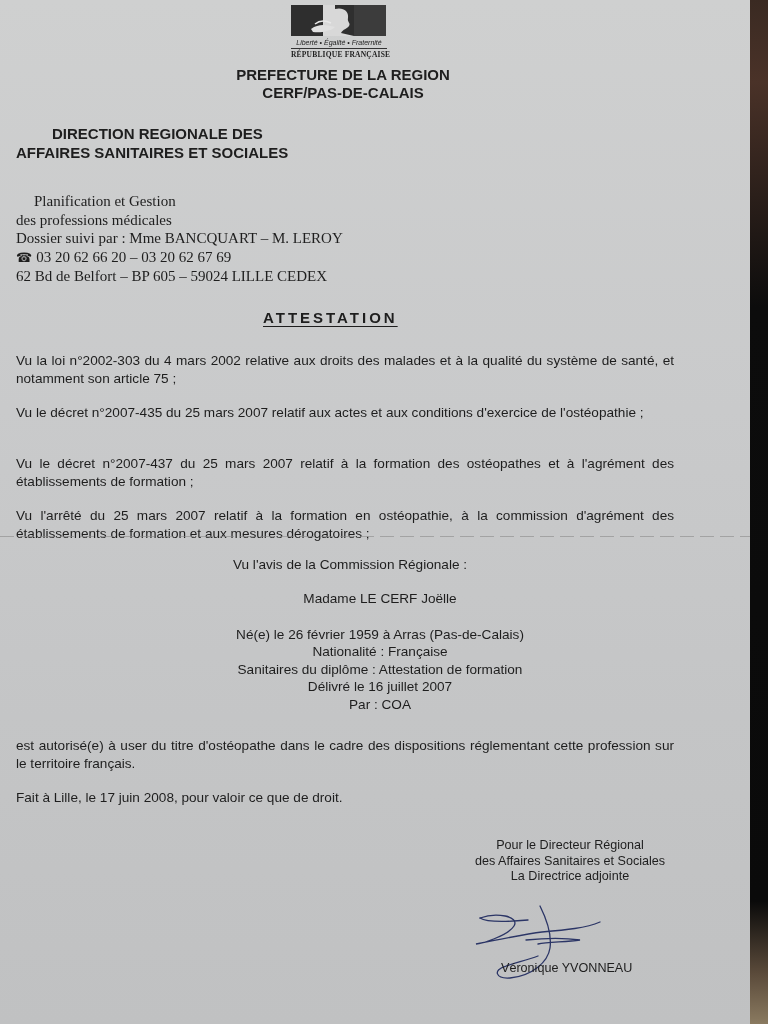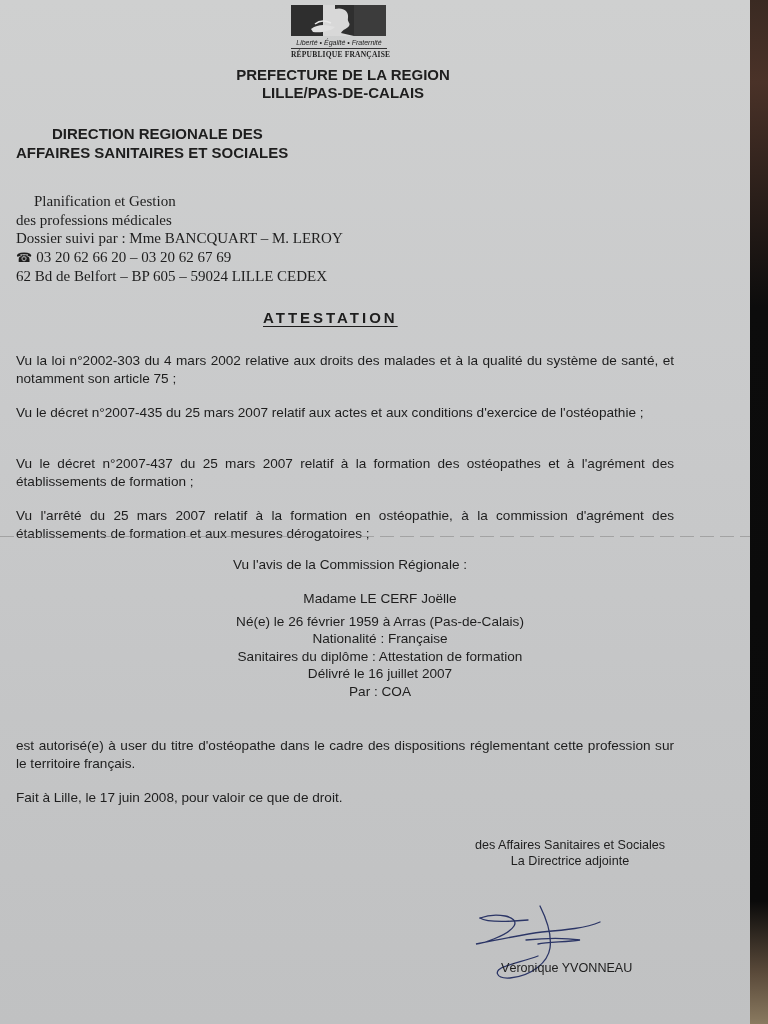--- a/index.html
+++ b/index.html
@@ -64,21 +64,21 @@
         <path d="M20 24 C28 18 36 20 44 22 C40 26 30 28 22 27 Z" fill="#e0e0e0"></path>
         <path d="M24 19 C30 14 36 16 40 18" stroke="#e8e8e8" stroke-width="1.5" fill="none"></path>
       </svg>
     </div>
     <div class="motto">Liberté • Égalité • Fraternité</div>
     <div class="rf">RÉPUBLIQUE FRANÇAISE</div>
   </div>
 
   <div class="prefecture">
     <div>PREFECTURE DE LA REGION</div>
-    <div>LILLE/PAS-DE-CALAIS</div>
+    <div>CERF/PAS-DE-CALAIS</div>
   </div>
 
   <div class="direction">
     <div class="l1">DIRECTION REGIONALE DES</div>
     <div>AFFAIRES SANITAIRES ET SOCIALES</div>
   </div>
 
   <div class="service">
     <div class="l1">Planification et Gestion</div>
     <div>des professions médicales</div>
@@ -93,31 +93,32 @@
   <div class="para" style="top:404px">Vu le décret n°2007-435 du 25 mars 2007 relatif aux actes et aux conditions d'exercice de l'ostéopathie ;</div>
   <div class="para" style="top:455px">Vu le décret n°2007-437 du 25 mars 2007 relatif à la formation des ostéopathes et à l'agrément des établissements de formation ;</div>
   <div class="para" style="top:507px">Vu l'arrêté du 25 mars 2007 relatif à la formation en ostéopathie, à la commission d'agrément des établissements de formation et aux mesures dérogatoires ;</div>
 
   <div class="fold"></div>
 
   <div class="center-block" style="top:556px; left:120px;">Vu l'avis de la Commission Régionale :</div>
 
   <div class="center-block" style="top:590px">
     <div>Madame LE CERF Joëlle</div>
-    <div style="margin-top:5px">Né(e) le 26 février 1959  à  Arras (Pas-de-Calais)</div>
+    <div style="margin-top:18px">Né(e) le 26 février 1959  à  Arras (Pas-de-Calais)</div>
     <div>Nationalité : Française</div>
     <div>Sanitaires du diplôme : Attestation de formation</div>
     <div>Délivré le  16 juillet 2007</div>
     <div>Par : COA</div>
   </div>
 
   <div class="para" style="top:737px">est autorisé(e) à user du titre d'ostéopathe dans le cadre des dispositions réglementant cette profession sur le territoire français.</div>
   <div class="para" style="top:789px">Fait à Lille, le 17 juin 2008, pour valoir ce que de droit.</div>
 
   <div class="sig-block">
+    <div>Pour le Directeur Régional</div>
     <div>des Affaires Sanitaires et Sociales</div>
     <div>La Directrice adjointe</div>
   </div>
 
   <svg class="signature" width="150" height="80" viewBox="0 0 150 80">
     <g fill="none" stroke="#2b3566" stroke-width="1.3" stroke-linecap="round">
       <path d="M74 6 C80 18 86 34 84 48 C82 62 66 76 44 78 C30 79 26 70 40 66 C52 62 62 60 72 56"></path>
       <path d="M14 18 C30 12 54 16 48 26 C42 36 14 44 10 44 C30 40 60 34 76 32 C100 30 120 28 134 22"></path>
       <path d="M14 18 C20 22 40 22 62 20"></path>
       <path d="M60 40 C80 38 100 38 114 40 C100 42 82 42 72 44"></path>

